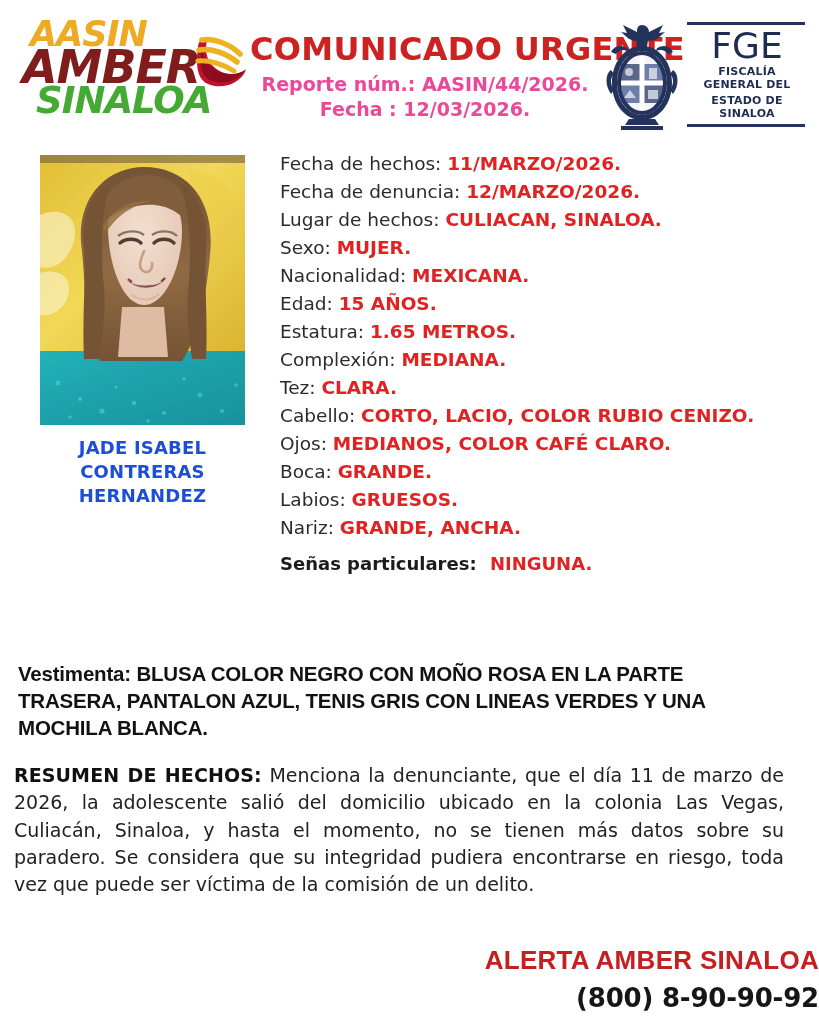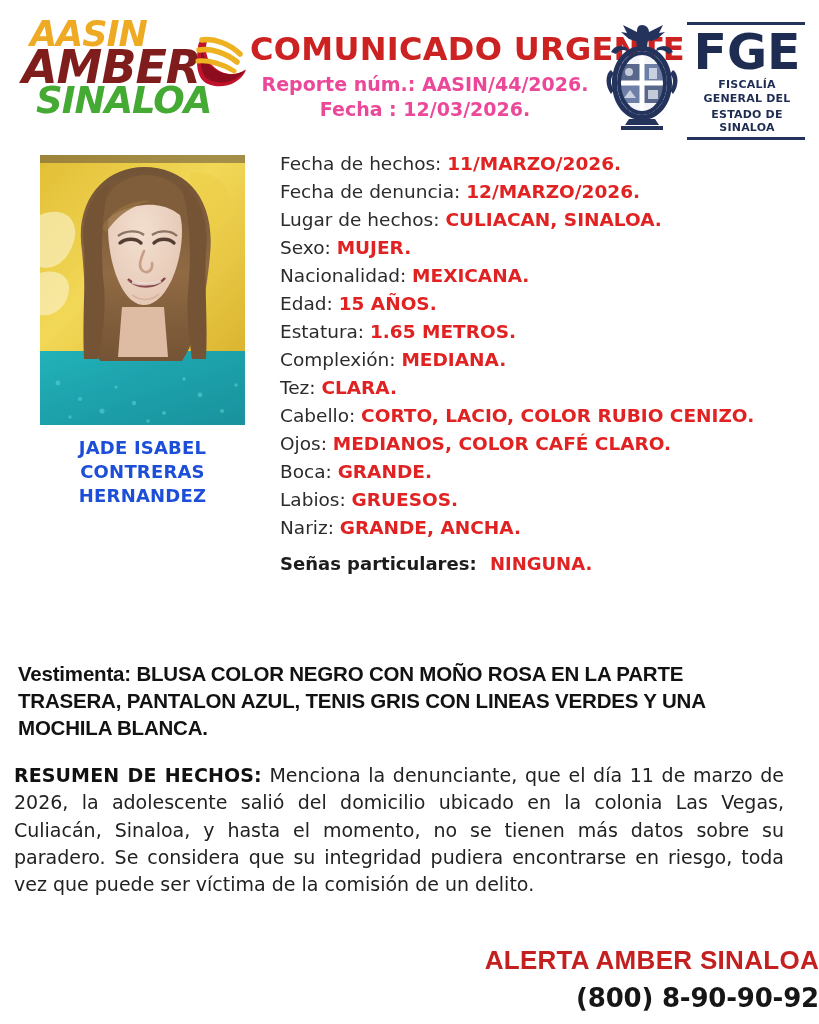--- a/index.html
+++ b/index.html
@@ -107,22 +107,22 @@
     width: 120px;
     text-align: center;
   }
   .fge-rule {
     height: 3px;
     background: #24335c;
     width: 118px;
   }
   .fge-abbr {
     font-family: "DejaVu Sans", sans-serif;
-    font-weight: bold;
-    font-size: 49px;
+    font-weight: normal;
+    font-size: 36px;
     color: #1f2c52;
     line-height: 1.05;
     letter-spacing: 0px;
     margin: 2px 0 0 0;
   }
   .fge-sub {
     font-family: "DejaVu Sans", sans-serif;
     font-weight: bold;
     font-size: 11px;
     color: #1f2c52;

